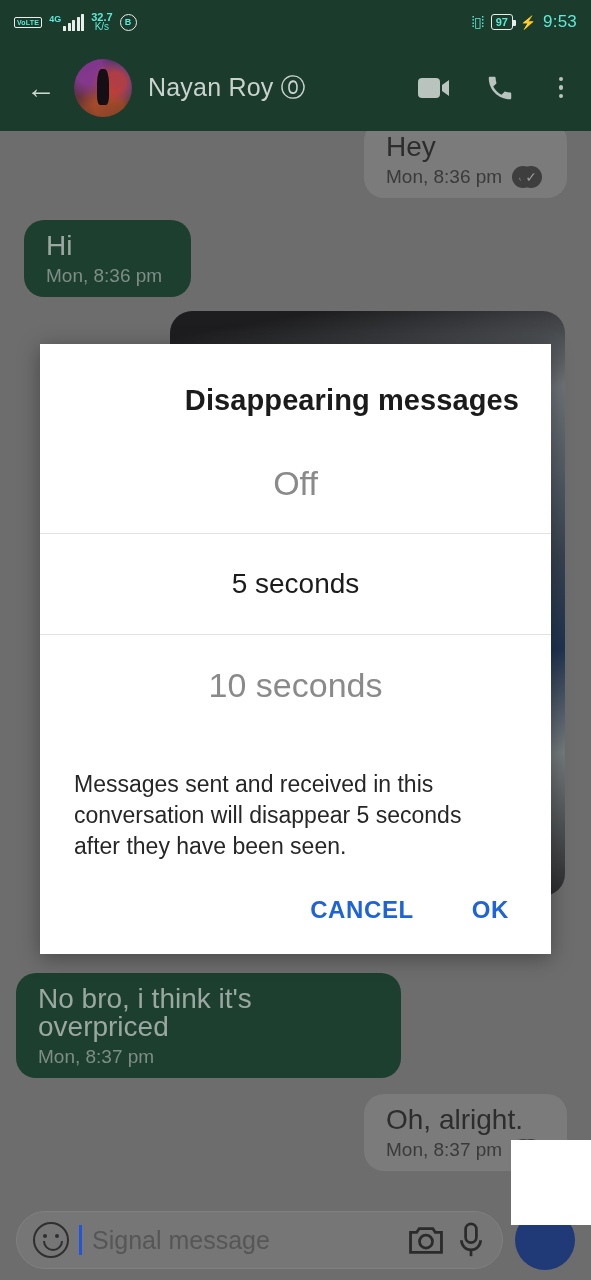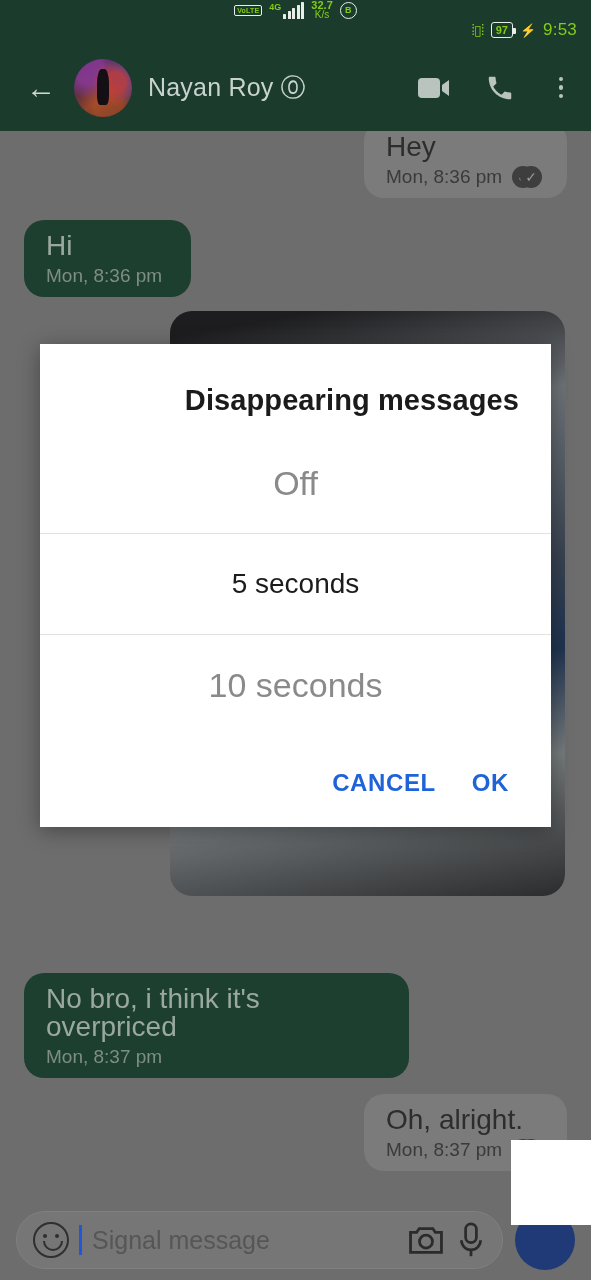--- a/index.html
+++ b/index.html
@@ -16,22 +16,21 @@
     overflow: hidden;
   }
 
   
   .statusbar {
     position: absolute; top: 0; left: 0;
     width: 591px; height: 44px;
     background: #1b3b2d;
     display: flex; align-items: center;
     padding: 0 14px;
-    color: #84cc16;
-    flex-direction: column;
+    color: #5eead4;
   }
   .sb-left { display: flex; align-items: center; gap: 7px; }
   .sb-right { margin-left: auto; display: flex; align-items: center; gap: 7px; }
   .volte-badge {
     border: 1.6px solid #e8eeea; border-radius: 2px;
     font-size: 7px; font-weight: bold; letter-spacing: .2px;
     padding: 1px 2px; line-height: 7px;
   }
   .sig-wrap { display: flex; align-items: flex-end; gap: 2px; }
   .sig-4g { font-size: 9px; font-weight: bold; line-height: 9px; margin-bottom: 7px; }
@@ -116,21 +115,21 @@
   .in  { background: #7b7b7b; color: #2d2d2d; }
   .in .meta { color: #3a3a3a; }
   .out { background: #1d3f2f; color: #9aa8a1; }
   .out .meta { color: #7e8d86; }
 
   .b-hey  { right: 24px; top: -10px; width: 203px; }
   .b-hi   { left: 24px;  top: 89px;  width: 167px; }
   .b-img  { left: 170px; top: 180px; width: 395px; height: 585px;
             border-radius: 22px; overflow: hidden; padding: 0;
             background: linear-gradient(170deg,#1d1d1f 0 4%, #6e7378 22%, #384350 48%, #1f3350 62%, #757a7c 78%, #2b2c2e 100%); }
-  .b-no   { left: 24px;  top: 842px; width: 385px; }
+  .b-no   { left: 16px;  top: 842px; width: 385px; }
   .b-oh   { right: 24px; top: 963px; width: 203px; }
 
   .ticks { position: relative; width: 30px; height: 22px; display: inline-block; }
   .ticks span {
     position: absolute; top: 0; width: 22px; height: 22px; border-radius: 50%;
     background: #3e3e3e; color: #9c9c9c; font-size: 14px;
     display: flex; align-items: center; justify-content: center;
   }
   .ticks span.t1 { left: 0; }
   .ticks span.t2 { left: 8px; }
@@ -190,21 +189,21 @@
     font-size: 34px; color: #8a8a8a;
   }
   .opt.selected { color: #1b1b1b; font-size: 28px; font-weight: 400; }
   .picker-line { height: 1px; background: #e2e2e2; }
   .dlg-desc {
     font-size: 23px; line-height: 31px; color: #262626;
     padding: 34px 42px 0 34px;
   }
   .dlg-actions {
     display: flex; justify-content: flex-end; align-items: center;
-    gap: 36px; padding: 34px 42px 30px 0;
+    gap: 58px; padding: 34px 42px 30px 0;
   }
   .dlg-btn {
     color: #1f63d8; font-size: 24px; font-weight: bold;
     letter-spacing: .6px; background: none; border: none;
     font-family: "Liberation Sans", sans-serif; cursor: pointer;
   }
 </style>
 </head>
 <body>
 
@@ -330,20 +329,21 @@
     <div class="dlg-title">Disappearing messages</div>
 
     <div class="picker">
       <div class="opt">Off</div>
       <div class="picker-line"></div>
       <div class="opt selected">5 seconds</div>
       <div class="picker-line"></div>
       <div class="opt">10 seconds</div>
     </div>
 
+    <div class="dlg-desc">Messages sent and received in this conversation will disappear 5 seconds after they have been seen.</div>
 
     <div class="dlg-actions">
       <button class="dlg-btn">CANCEL</button>
       <button class="dlg-btn">OK</button>
     </div>
   </div>
 
 </div>
 
 </body></html>

